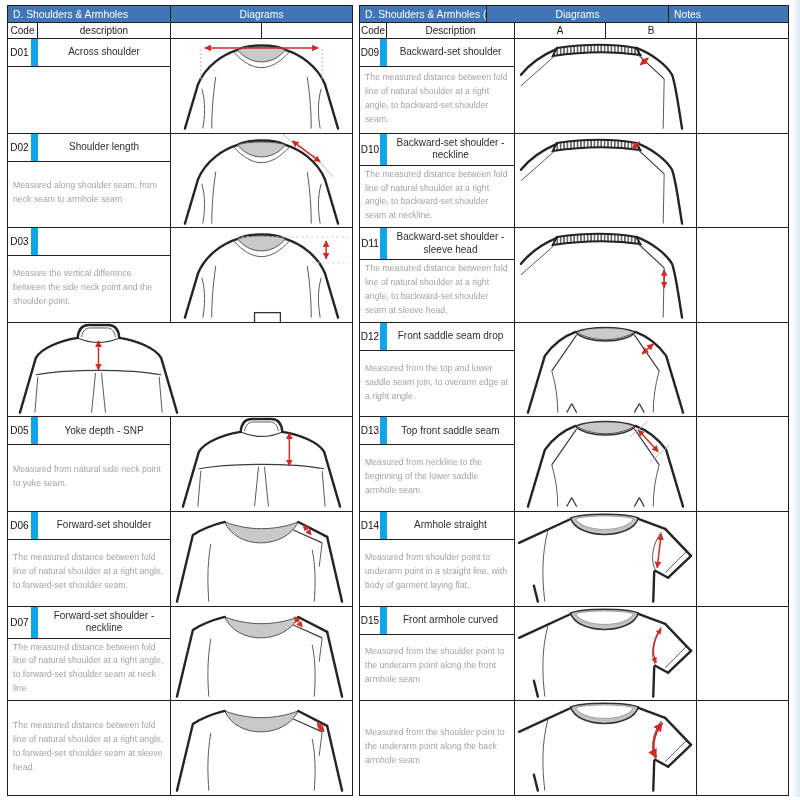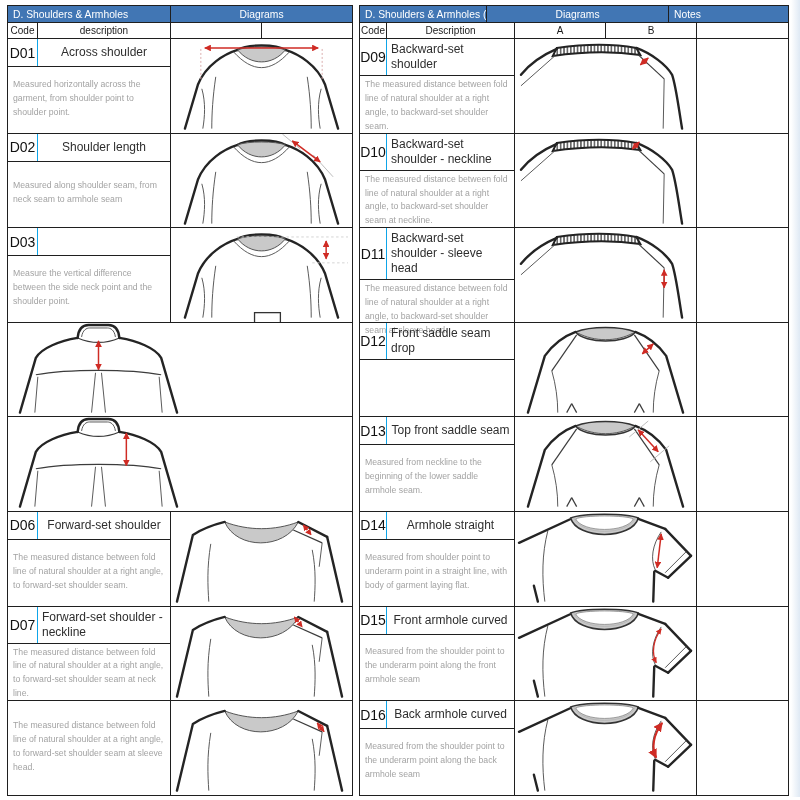--- a/index.html
+++ b/index.html
@@ -32,26 +32,26 @@
   #tbl-left .left-pane{width:163px;}
   #tbl-right .left-pane{width:155px;}
   #tbl-left .l1{width:30px;}  #tbl-left .l2{width:133px;}
   #tbl-left .l3{width:90.5px;} #tbl-left .l4{flex:1;}
   #tbl-right .r1{width:27px;} #tbl-right .r2{width:128px;}
   #tbl-right .r3{width:91px;} #tbl-right .r4{width:91px;} #tbl-right .r5{flex:1;}
   #tbl-left .hd1{width:163px;} #tbl-left .hd2{flex:1;}
   #tbl-right .hd1{width:127px;} #tbl-right .hd2{width:182px;} #tbl-right .hd3{flex:1;}
 
   .title-box{display:flex;border-bottom:1px solid #1f1f1f;min-height:27px;flex:0 0 auto;}
-  .code-cell{border-right:1px solid #0ea5e9;display:flex;align-items:center;justify-content:center;
-    font-size:14px;color:#111;box-sizing:border-box;}
+  .code-cell{border-right:7px solid #0ea5e9;display:flex;align-items:center;justify-content:center;
+    font-size:10px;color:#111;box-sizing:border-box;}
   #tbl-left .code-cell{width:30px;}
   #tbl-right .code-cell{width:27px;}
-  .title-cell{flex:1;display:flex;align-items:center;justify-content:center;text-align:left;
-    font-size:12px;color:#2e2e2e;padding:3px 4px;line-height:1.25;}
+  .title-cell{flex:1;display:flex;align-items:center;justify-content:center;text-align:center;
+    font-size:10px;color:#2e2e2e;padding:3px 4px;line-height:1.25;}
   .desc-cell{flex:1;display:flex;align-items:center;padding:2px 6px 4px 5px;
     font-size:8.7px;color:#a3a3a3;line-height:1.6;}
   .diagram-pane{position:relative;overflow:hidden;box-sizing:border-box;}
   #tbl-left .diagram-pane{width:181px;}
   #tbl-right .diagram-pane{width:182px;border-right:1px solid #1f1f1f;}
   .diagram-pane svg{display:block;width:100%;height:100%;}
   .notes-pane{flex:1;}
 
   
   svg .tk{fill:none;stroke:#242424;stroke-width:2.4;stroke-linecap:round;}
@@ -86,23 +86,20 @@
     <div class="sub-cell l2">description</div>
     <div class="sub-cell l3"></div>
     <div class="sub-cell l4"></div>
   </div>
   <div id="left-rows">
       <div class="data-row">
       <div class="left-pane">
         <div class="title-box">
           <div class="code-cell">D01</div>
           <div class="title-cell">Across shoulder</div>
-        </div>
-        <div class="desc-cell">
-          <span>Measured horizontally across the garment, from shoulder point to shoulder point.</span>
         </div>
       </div>
       <div class="diagram-pane">
           <svg viewBox="0 0 182 94" preserveAspectRatio="none">
 <path class="tk" d="M14,90 L27,46 C35,26 54,15 67,11"></path>
 <path class="tk" d="M115,11 C128,15 147,26 155,46 L168,90"></path>
 <path class="tk" d="M67,11 C76,5 106,5 115,11"></path>
 <path d="M67,11 C80,27 102,27 115,11 C106,7 76,7 67,11 Z" fill="#c9c9c9" stroke="#555" stroke-width="1"></path>
 <path class="tn" d="M63,13 C82,34 100,34 119,13"></path>
 <path class="tn" d="M31,50 C35,64 34,78 32,90"></path>
@@ -180,20 +177,29 @@
 <path class="tn2" d="M28,52 C60,46 122,46 154,52"></path>
 <path class="tn" d="M30,54 L27,90"></path>
 <path class="tn" d="M152,54 L155,90"></path>
 <path class="tn" d="M88,50 L84,90"></path>
 <path class="tn" d="M94,50 L98,90"></path>
             <line x1="91" y1="18" x2="91" y2="47" stroke="#cf2b24" stroke-width="1.5" fill="none" marker-start="url(#mA)" marker-end="url(#mA)"></line>
           </svg>
         </div>
       </div>
       <div class="data-row">
+      <div class="left-pane">
+        <div class="title-box">
+          <div class="code-cell">D05</div>
+          <div class="title-cell">Yoke depth - SNP</div>
+        </div>
+        <div class="desc-cell">
+          <span>Measured from natural side neck point to yoke seam.</span>
+        </div>
+      </div>
       <div class="diagram-pane">
           <svg viewBox="0 0 182 94" preserveAspectRatio="none">
 <path class="tk" d="M70,15 C71,4 77,2 81,2 L101,2 C105,2 111,4 112,15"></path>
 <path class="tn" d="M74,14 C75,7 79,5 82,5 L100,5 C103,5 107,7 108,14"></path>
 <path class="tn2" d="M70,15 C84,21 98,21 112,15"></path>
 <path class="tk" d="M70,15 C52,18 34,25 28,35 L12,90"></path>
 <path class="tk" d="M112,15 C130,18 148,25 154,35 L170,90"></path>
 <path class="tn2" d="M28,52 C60,46 122,46 154,52"></path>
 <path class="tn" d="M30,54 L27,90"></path>
 <path class="tn" d="M152,54 L155,90"></path>
@@ -355,20 +361,23 @@
             <line x1="150" y1="42" x2="150" y2="60" stroke="#cf2b24" stroke-width="1.5" fill="none" marker-start="url(#mA)" marker-end="url(#mA)"></line>
           </svg>
         </div>
       <div class="notes-pane"></div>
       </div>
       <div class="data-row">
       <div class="left-pane">
         <div class="title-box">
           <div class="code-cell">D12</div>
           <div class="title-cell">Front saddle seam drop</div>
+        </div>
+        <div class="desc-cell">
+          <span>Measured from the top and lower saddle seam join, to overarm edge at a right angle.</span>
         </div>
       </div>
       <div class="diagram-pane">
           <svg viewBox="0 0 182 94" preserveAspectRatio="none">
 <path d="M61,9 C76,3 106,3 121,9 C112,21 70,21 61,9 Z" fill="#c9c9c9" stroke="#333" stroke-width="1.5"></path>
 <path class="tn" d="M63,10 C80,19 102,19 119,10"></path>
 <path class="tn2" d="M62,12 L37,48"></path>
 <path class="tn2" d="M120,12 L145,48"></path>
 <path class="tk" d="M61,9 C50,13 38,22 30,33 L13,90"></path>
 <path class="tk" d="M121,9 C132,13 144,22 152,33 L169,90"></path>
@@ -469,24 +478,20 @@
 <path class="tn" d="M33,19 C27,42 27,66 30,90"></path>
 <path class="tk" d="M140,60 L139,90"></path>
 <path class="tk" d="M19,74 L23,90"></path>
             <path d="M147,22 C139,33 137,46 142,56" fill="none" stroke="#cf2b24" stroke-width="1.3" marker-start="url(#mA)" marker-end="url(#mA)"></path>
           </svg>
         </div>
       <div class="notes-pane"></div>
       </div>
       <div class="data-row">
       <div class="left-pane">
-        <div class="title-box">
-          <div class="code-cell">D16</div>
-          <div class="title-cell">Back armhole curved</div>
-        </div>
         <div class="desc-cell">
           <span>Measured from the shoulder point to the underarm point along the back armhole seam</span>
         </div>
       </div>
       <div class="diagram-pane">
           <svg viewBox="0 0 182 94" preserveAspectRatio="none">
 <path class="tk" d="M4,31 L56,7"></path>
 <path d="M56,6 C62,28 118,28 124,6 C112,1 68,1 56,6 Z" fill="#c9c9c9" stroke="#333" stroke-width="1.5"></path>
 <path d="M61,7 C68,21 112,21 119,7 C112,3 68,3 61,7 Z" fill="#ffffff" stroke="#888" stroke-width="0.8"></path>
 <path class="g" d="M59,6 C67,24 113,24 121,6"></path>

